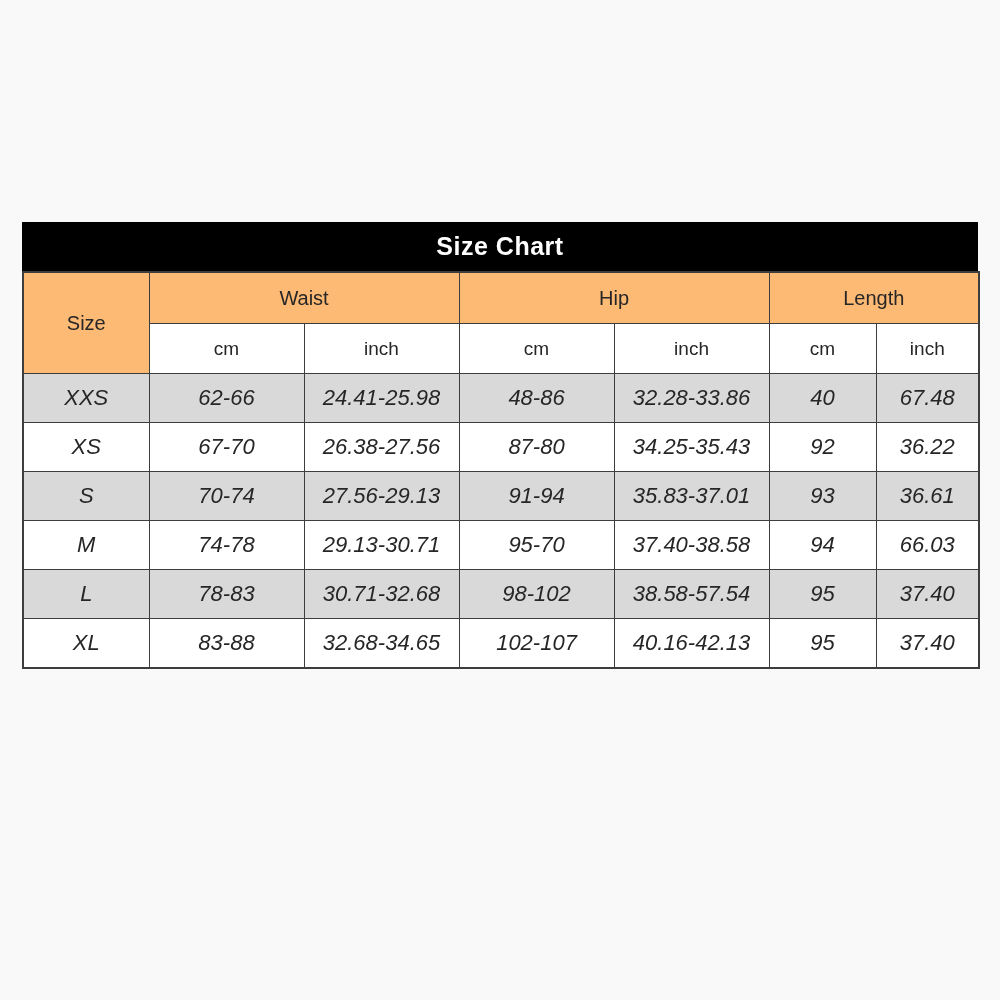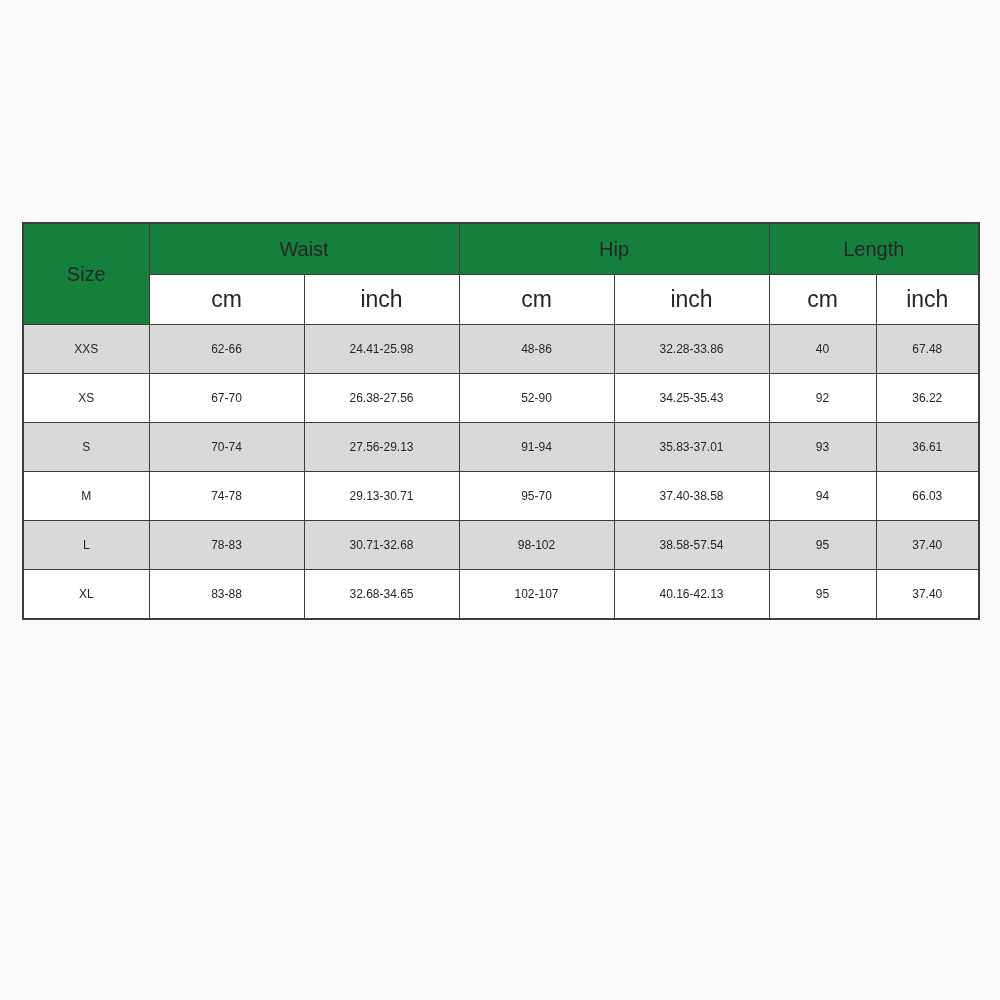--- a/index.html
+++ b/index.html
@@ -46,42 +46,46 @@
     font-weight: normal;
     background: #ffffff;
   }
   th.size-th {
     font-size: 27px;
     background: #ffffff;
   }
   tr.group-row th {
     height: 50px;
     font-size: 20px;
-    background: #15803d;
+    background: #fdba74;
   }
   tr.units-row th {
     height: 49px;
-    font-size: 23px;
+    font-size: 19px;
     background: #ffffff;
   }
   tbody tr {
     height: 49px;
-    font-size: 12px;
+    font-size: 22px;
+    font-style: italic;
   }
   tbody tr:nth-child(odd) td {
     background: #d9d9d9;
   }
   tbody tr:nth-child(even) td {
     background: #ffffff;
   }
 </style>
 </head>
 <body>
 
 <div class="panel">
+  <div class="title-bar">
+    <span>Size Chart</span>
+  </div>
   <table class="size-chart">
     <colgroup>
       <col style="width:126px">
       <col style="width:155px">
       <col style="width:155px">
       <col style="width:155px">
       <col style="width:155px">
       <col style="width:107px">
       <col style="width:103px">
     </colgroup>
@@ -108,21 +112,21 @@
         <td>24.41-25.98</td>
         <td>48-86</td>
         <td>32.28-33.86</td>
         <td>40</td>
         <td>67.48</td>
       </tr>
       <tr>
         <td>XS</td>
         <td>67-70</td>
         <td>26.38-27.56</td>
-        <td>52-90</td>
+        <td>87-80</td>
         <td>34.25-35.43</td>
         <td>92</td>
         <td>36.22</td>
       </tr>
       <tr>
         <td>S</td>
         <td>70-74</td>
         <td>27.56-29.13</td>
         <td>91-94</td>
         <td>35.83-37.01</td>

